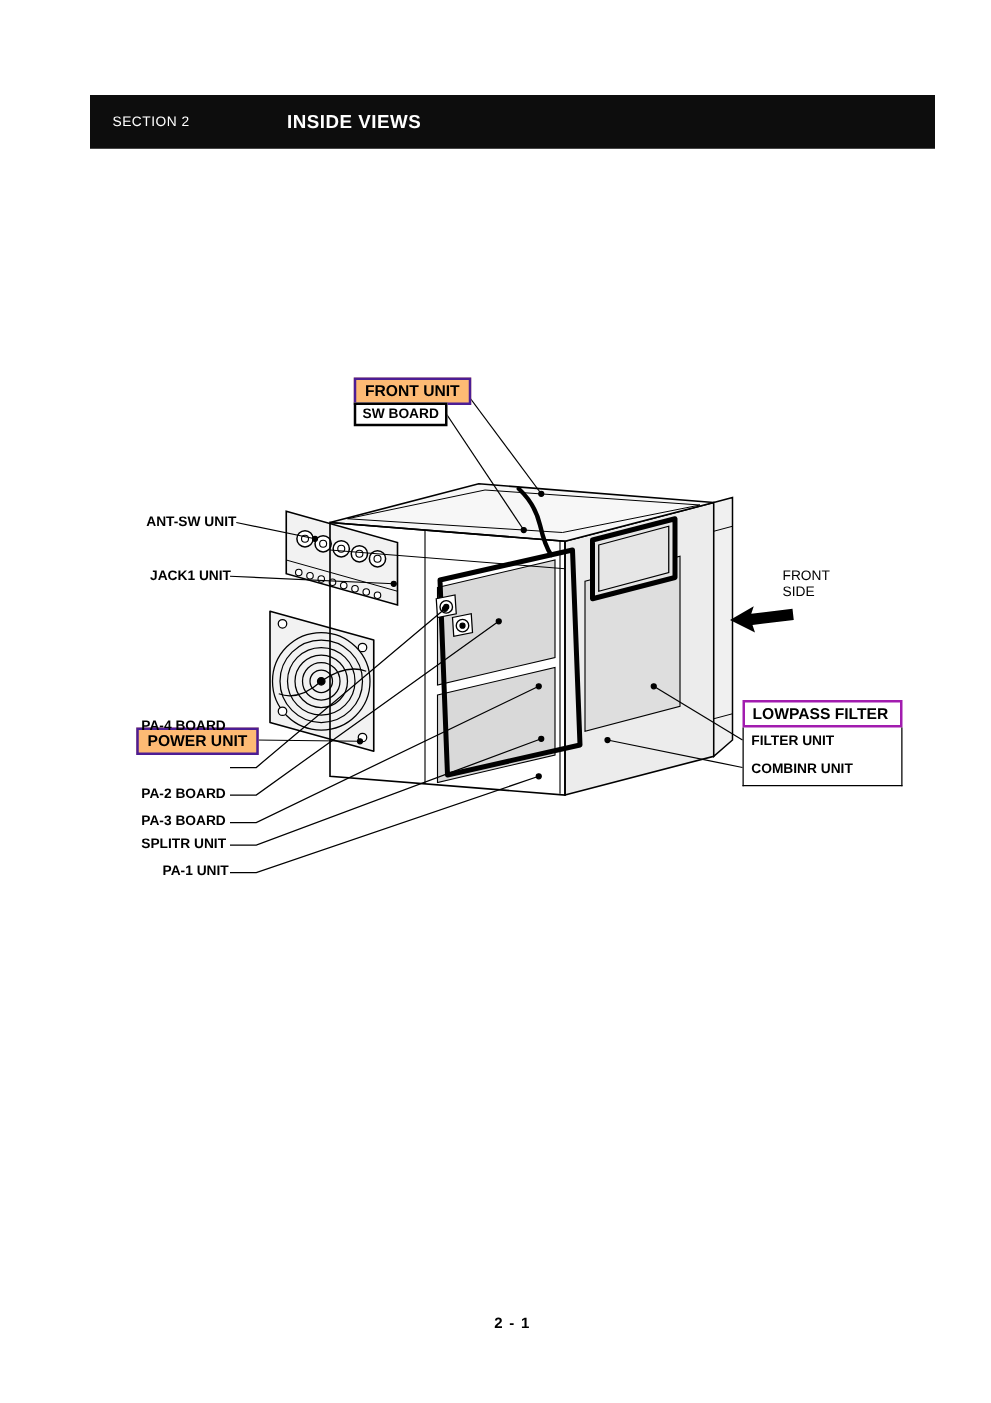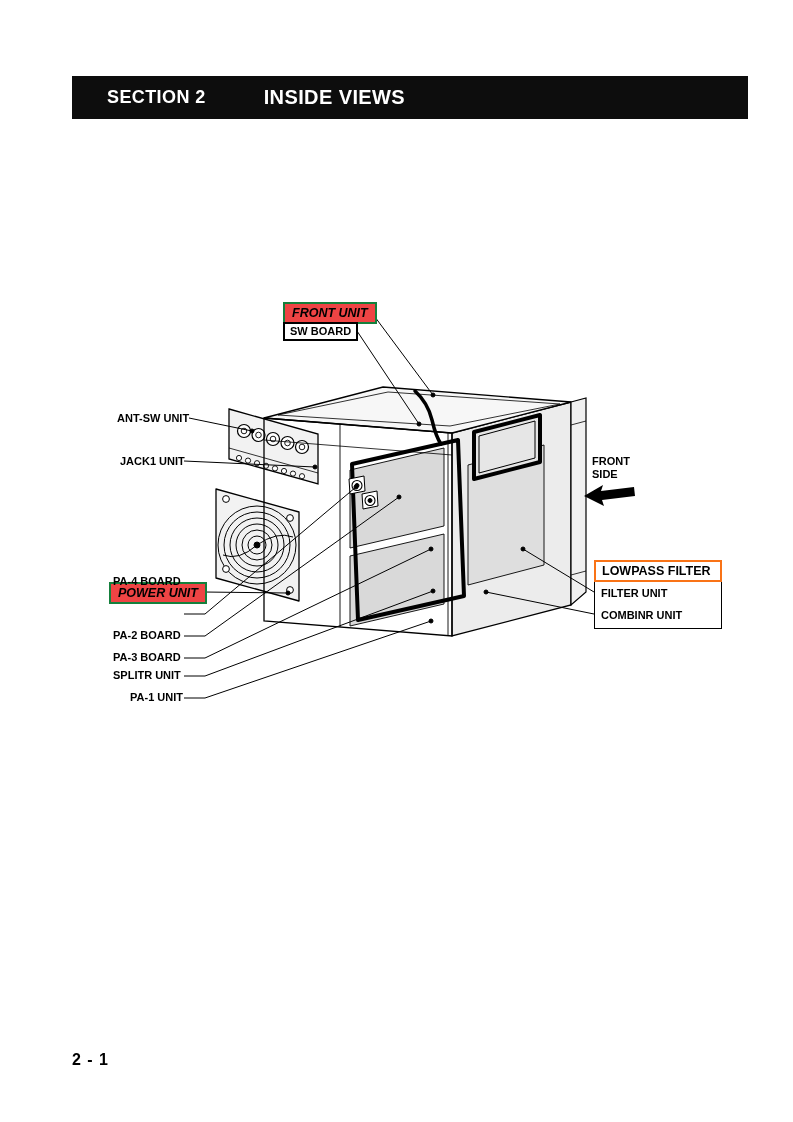--- a/index.html
+++ b/index.html
@@ -4,49 +4,49 @@
 <style>
   html,body { margin:0; padding:0; background:#ffffff; }
   .page {
     position:relative; width:793px; height:1122px; background:#ffffff;
     font-family:"Liberation Sans", sans-serif; overflow:hidden; color:#000;
   }
   .header-bar {
     position:absolute; left:72px; top:76px; width:676px; height:43px;
     background:#0d0d0d; color:#ffffff; display:flex; align-items:center;
   }
-  .header-section { margin-left:35px; font-size:18px; font-weight:bold; letter-spacing:.4px; }
-  .header-title  { margin-left:58px; font-size:20px; font-weight:bold; letter-spacing:.4px; }
+  .header-section { margin-left:18px; font-size:11px; font-weight:normal; letter-spacing:.4px; }
+  .header-title  { margin-left:78px; font-size:15px; font-weight:bold; letter-spacing:.4px; }
 
   .lbl {
     position:absolute; font-weight:bold; font-size:11px; line-height:13px;
     white-space:nowrap; color:#000;
   }
   .boxed {
-    border:2px solid #15803d; background:#ef4444; padding:2px 7px;
-    font-size:12.5px; line-height:14px; box-sizing:border-box;font-style:italic;
+    border:2px solid #4c1d95; background:#fdba74; padding:2px 7px;
+    font-size:12.5px; line-height:14px; box-sizing:border-box;
   }
   .boxed-sm {
     border:2px solid #000; background:#fff; padding:1px 5px;
     font-size:11px; line-height:13px; box-sizing:border-box;
   }
   .lowpass-group { position:absolute; left:594px; top:560px; width:128px; }
-  .lowpass-title { border:2px solid #f97316; background:#fff; padding:2px 6px;
+  .lowpass-title { border:2px solid #a21caf; background:#fff; padding:2px 6px;
     font-size:12.5px; line-height:14px; font-weight:bold; box-sizing:border-box; width:128px; }
   .lowpass-body  { border:1px solid #000; border-top:none; background:transparent;
     box-sizing:border-box; width:128px; padding:5px 0 6px 6px; }
   .lowpass-item  { font-size:11px; font-weight:bold; line-height:13px; }
   .lowpass-item + .lowpass-item { margin-top:9px; }
 
-  .front-side { position:absolute; left:592px; top:455px; font-size:11px;
-    font-weight:bold; line-height:13px; }
+  .front-side { position:absolute; left:626px; top:455px; font-size:11px;
+    font-weight:normal; line-height:13px; }
 
   .page-number {
-    position:absolute; left:72px; top:1051px; width:676px; text-align:left;
-    font-size:16px; font-weight:bold; letter-spacing:1px;
+    position:absolute; left:72px; top:1051px; width:676px; text-align:center;
+    font-size:12px; font-weight:bold; letter-spacing:1px;
   }
   svg.art { position:absolute; left:0; top:0; }
 </style>
 </head>
 <body>
 
 <div class="page">
 
   <div class="header-bar">
     <span class="header-section">SECTION 2</span>

